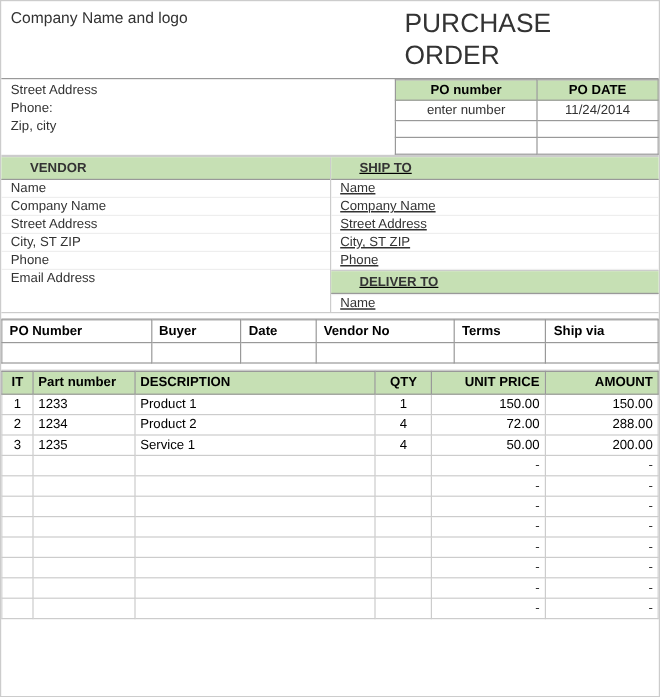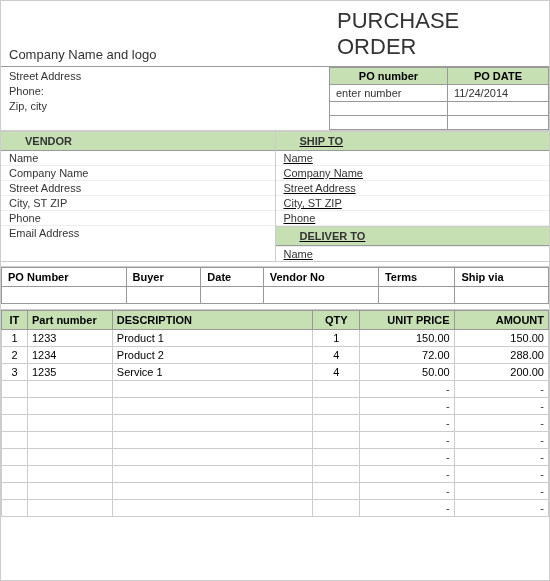--- a/index.html
+++ b/index.html
@@ -22,21 +22,20 @@
       border-bottom: 1px solid #999;
     }
     .header-left {
       flex: 1;
       padding: 6px 8px 4px 8px;
     }
     .company-name {
       font-size: 13px;
       font-weight: normal;
       color: #333;
-      margin-top: 40px;
     }
     .header-right {
       width: 220px;
       display: flex;
       align-items: center;
       justify-content: center;
       padding: 6px 8px;
     }
     .po-title {
       font-size: 22px;
@@ -70,21 +69,21 @@
       border: 1px solid #999;
       padding: 2px 6px;
       font-size: 11px;
     }
     .po-meta-header {
       background: #c6e0b4;
       font-weight: bold;
       text-align: center;
     }
     .po-meta-value {
-      text-align: left;
+      text-align: center;
       color: #333;
     }
     
     .vendor-ship-section {
       display: flex;
       border-top: 1px solid #ccc;
     }
     .vendor-block, .shipto-block {
       flex: 1;
       border-right: 1px solid #ccc;

